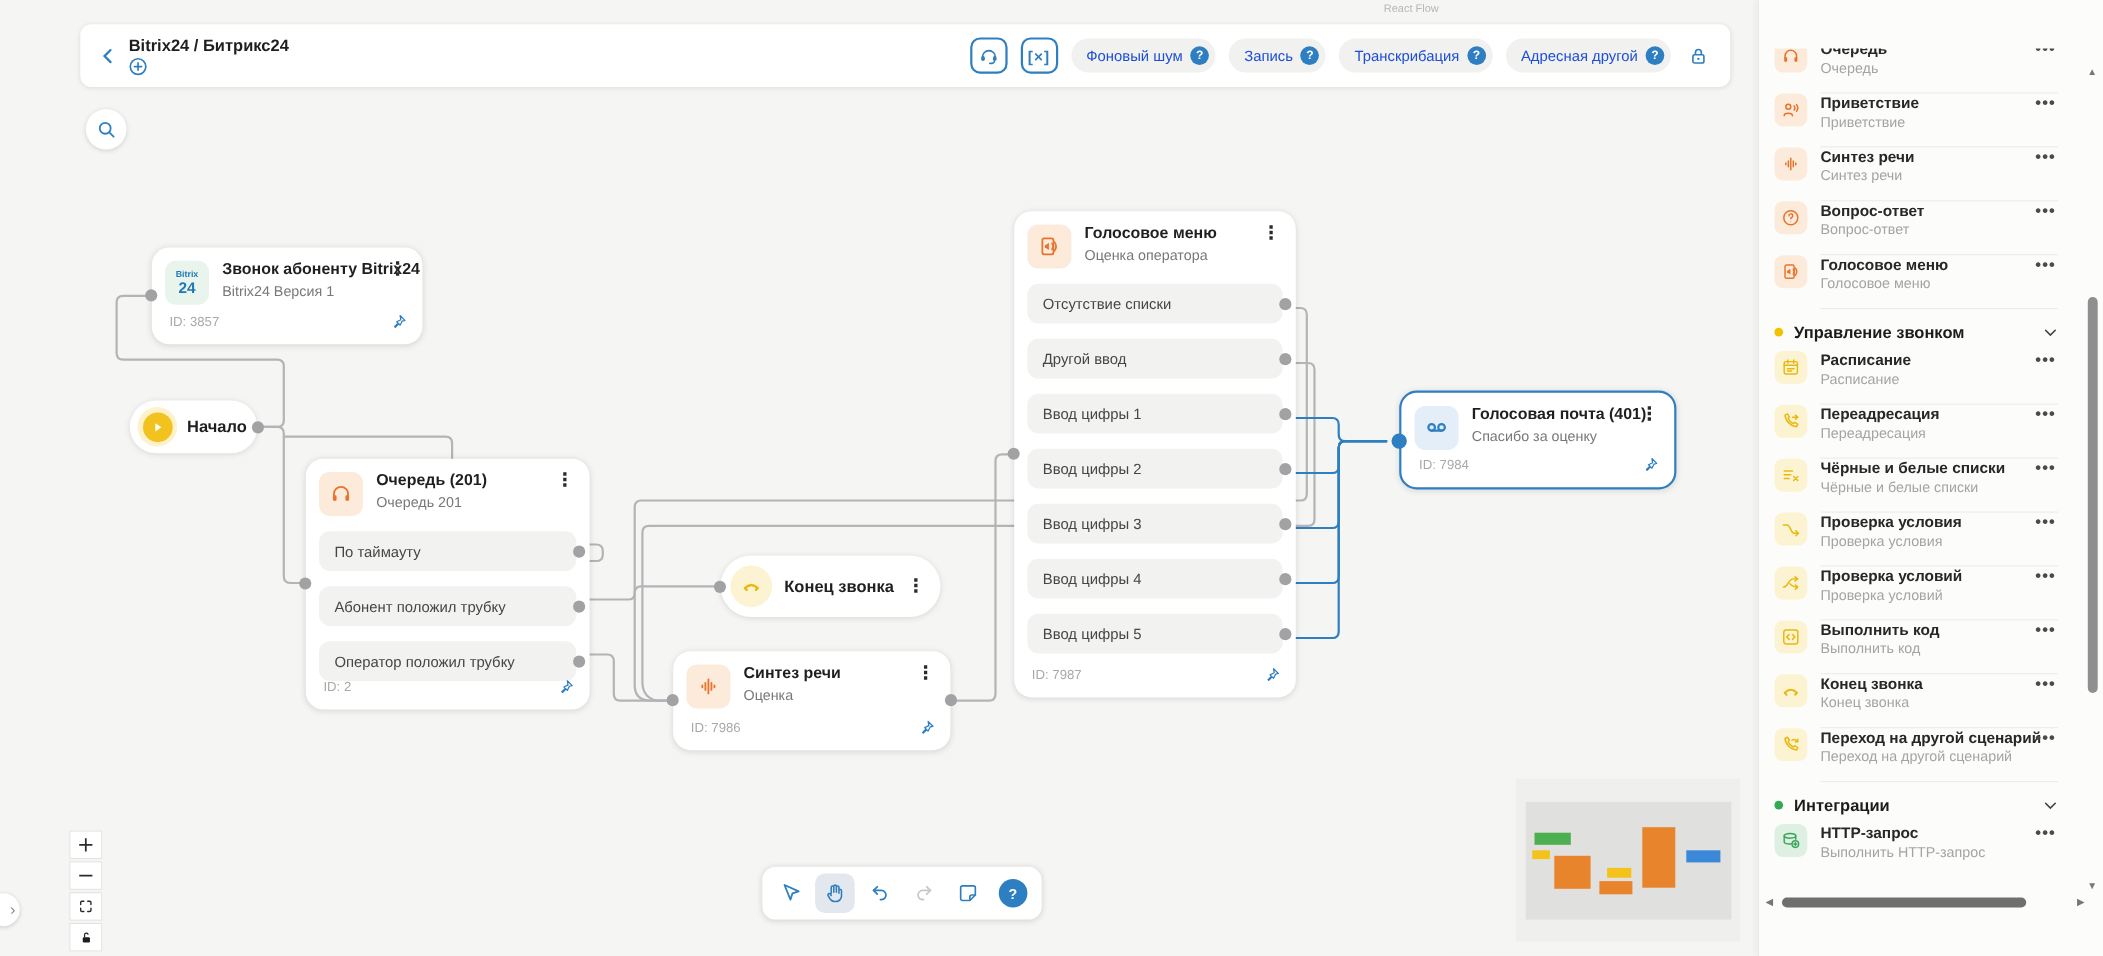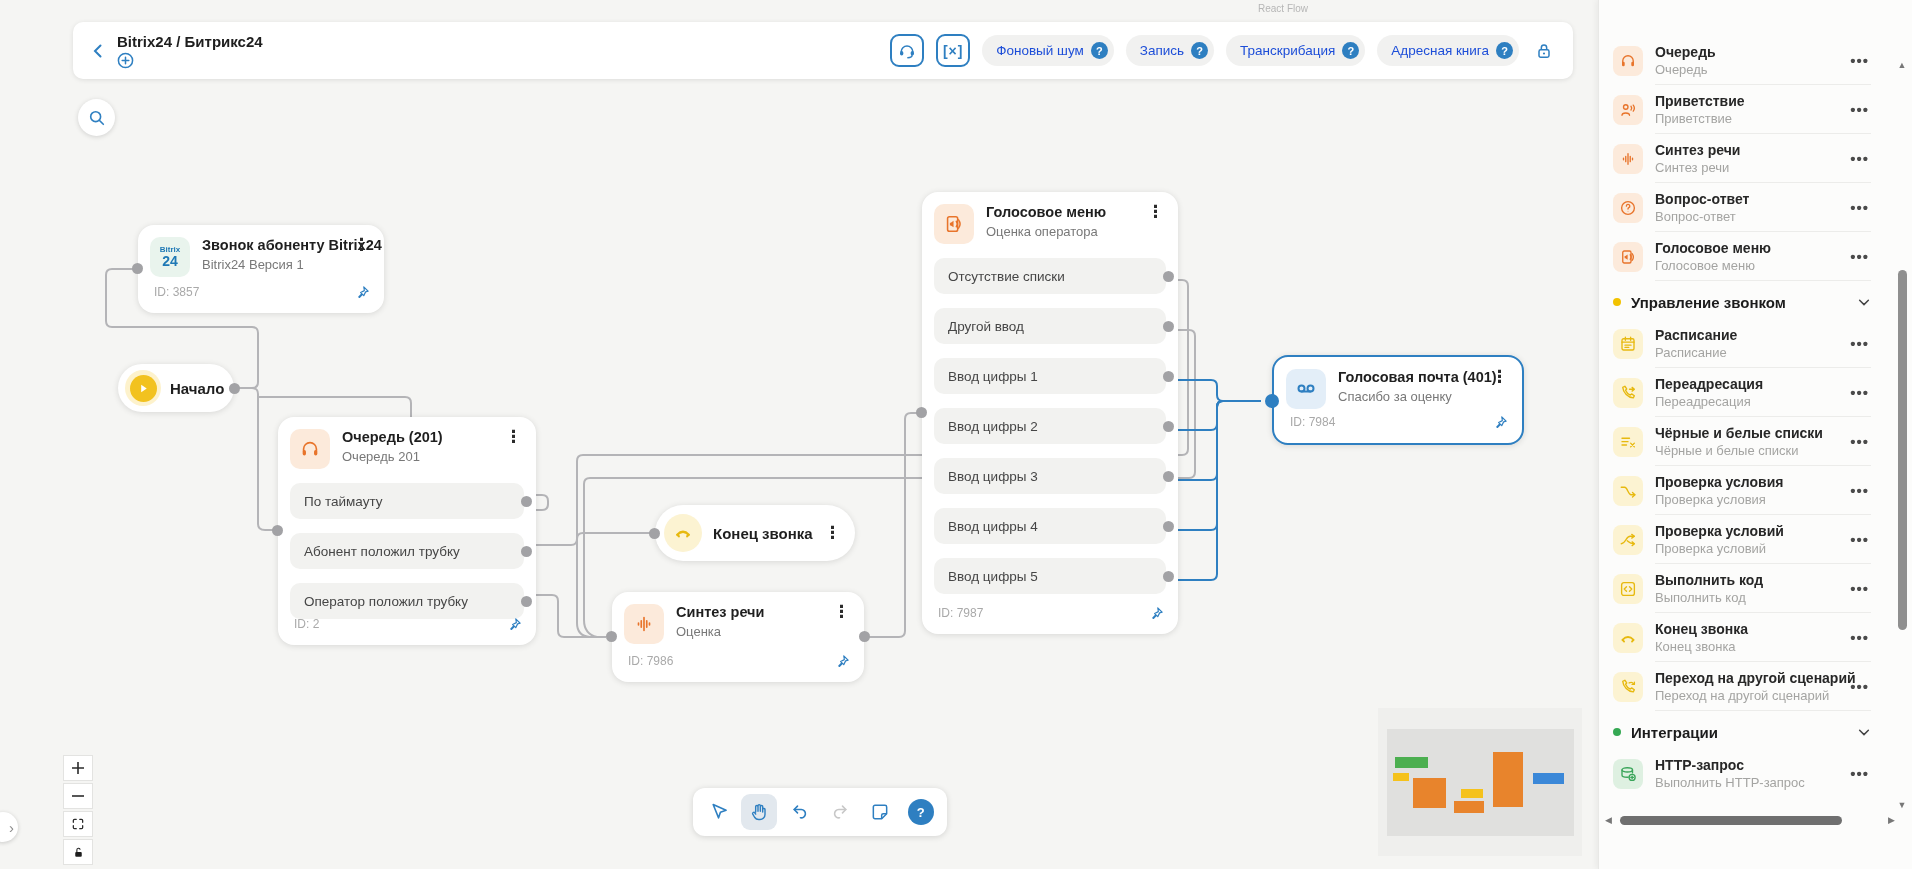--- a/index.html
+++ b/index.html
@@ -94,21 +94,21 @@
 
   
   .sidebar { position:absolute; left:1598px; top:0; width:314px; height:869px; background:#fcfcfb;
     border-left:1px solid #e8e8e6; box-shadow:-2px 0 6px rgba(0,0,0,.05); z-index:6; }
   .sb-search { position:absolute; left:20px; top:13px; width:260px; height:28px; background:#efefed;
     border-radius:6px; display:flex; align-items:center; padding:0 8px; gap:8px; }
   .sb-search input { border:none; outline:none; background:transparent; font-size:14px; color:#444;
     width:100%; font-family:inherit; }
   .sb-search input::placeholder { color:#b3b3b1; }
   .sb-list { position:absolute; left:14px; top:44px; width:258px; height:760px; overflow:hidden; }
-  .sb-item { position:relative; height:49px; display:flex; align-items:center; gap:12px; cursor:grab; }
+  .sb-item { position:relative; height:49px; display:flex; align-items:flex-start; gap:12px; cursor:grab; }
   .sb-item:not(:last-child):after { content:""; position:absolute; left:42px; right:0; bottom:0; height:1px; background:#ececea; }
   .sb-icon { width:30px; height:30px; border-radius:8px; flex:0 0 30px; display:flex; align-items:center; justify-content:center; }
   .sb-txt { flex:1; min-width:0; }
   .sb-title { font-size:14px; font-weight:bold; color:#272727; white-space:nowrap; }
   .sb-sub { font-size:13px; color:#a4a4a2; margin-top:2px; white-space:nowrap; }
   .sb-more { color:#4a4a4a; font-size:15px; letter-spacing:1px; font-weight:bold; cursor:pointer; padding:0 2px; }
   .sb-section { height:34px; display:flex; align-items:center; gap:10px; margin-top:4px; }
   .sb-bullet { width:8px; height:8px; border-radius:50%; }
   .sb-sec-title { font-size:15px; font-weight:bold; color:#1c1c1c; flex:1; }
 
@@ -179,21 +179,21 @@
         </div>
         <div class="pill">
           <span class="pill-label">Запись</span>
           <span class="badge">?</span>
         </div>
         <div class="pill">
           <span class="pill-label">Транскрибация</span>
           <span class="badge">?</span>
         </div>
         <div class="pill">
-          <span class="pill-label">Адресная книга</span>
+          <span class="pill-label">Адресная другой</span>
           <span class="badge">?</span>
         </div>
         <div class="lock-btn">
           <svg width="20" height="20" viewBox="0 0 24 24">
               <rect x="6" y="10.5" width="12" height="9" rx="2" fill="none" stroke="#2e7fc1" stroke-width="1.8"></rect>
               <path d="M8.8 10.5V8a3.2 3.2 0 0 1 6.4 0v2.5" fill="none" stroke="#2e7fc1" stroke-width="1.8"></path>
               <circle cx="12" cy="15" r="1.3" fill="#2e7fc1"></circle>
             </svg>
         </div>
       </div>

